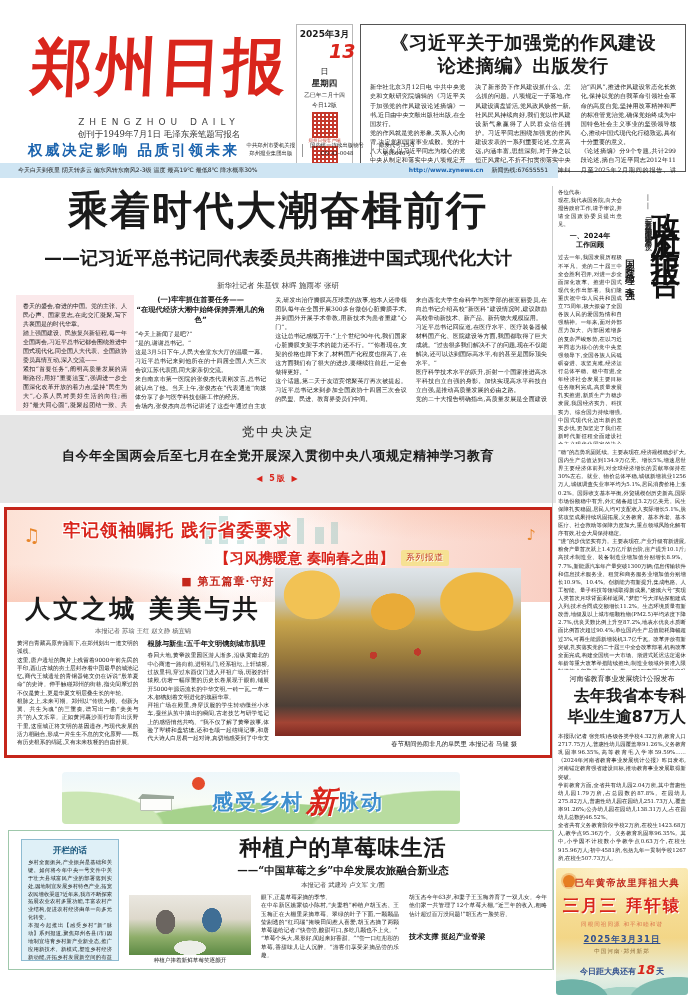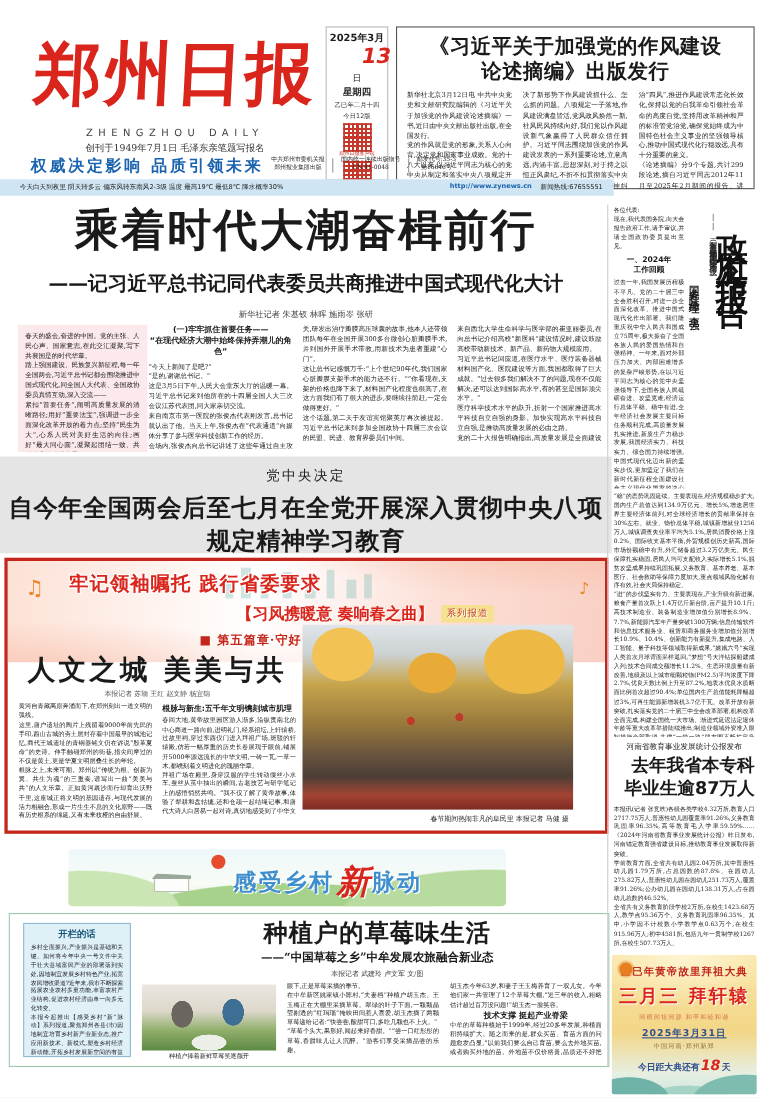--- a/index.html
+++ b/index.html
@@ -46,21 +46,21 @@
   .lead-sub{left:0;top:246px;width:556px;text-align:center;font-size:18px;font-weight:bold;}
   .lead-by{left:0;top:281px;width:556px;text-align:center;font-size:7.5px;color:#444;}
   .lead-cols{left:16px;top:295px;width:531px;height:116px;display:flex;gap:1px;overflow:hidden;}
   .lc1{width:118px;background:#fbe9eb;padding:6px 7px;box-sizing:border-box;font-size:6px;line-height:1.5;overflow:hidden;}
   .lead-flow{flex:1;column-count:3;column-gap:9px;font-size:6px;line-height:1.5;overflow:hidden;}
   .chead{display:block;font-weight:bold;font-size:7.3px;text-align:center;margin-bottom:3px;line-height:1.4;}
 
   
   .party-banner{left:0;top:415px;width:556px;height:88px;background:#e5e5e5;text-align:center;padding-top:9px;box-sizing:border-box;}
   .pb-kicker{font-size:12.5px;letter-spacing:2px;}
-  .pb-hl{font-size:22px;font-weight:bold;margin-top:6px;letter-spacing:0.5px;}
+  .pb-hl{font-size:13px;font-weight:bold;margin-top:6px;letter-spacing:0.5px;}
   .pb-ref{margin-top:8px;color:#d9251c;font-size:8px;font-weight:bold;letter-spacing:2px;}
 
   
   .red-box{left:4px;top:507px;width:549px;height:251px;border:3px solid #c5261b;background:#fff;box-sizing:border-box;overflow:hidden;}
   .wave-bg{position:absolute;left:0;top:0;width:100%;height:92px;
     background:
       radial-gradient(90% 130% at 8% 130%, rgba(243,148,118,.5), transparent 55%),
       radial-gradient(80% 100% at 88% -20%, rgba(247,178,150,.55), transparent 55%),
       linear-gradient(100deg, rgba(251,205,185,.6), rgba(255,255,255,0) 42%, rgba(248,185,165,.45) 72%, rgba(240,135,105,.4));}
   .skyline{position:absolute;left:190px;top:2px;width:150px;height:32px;opacity:.35;
@@ -129,21 +129,21 @@
       radial-gradient(26px 12px at 50% 88%, #eceee8 0 60%, rgba(0,0,0,0) 62%),
       radial-gradient(4px 4px at 44% 84%, #cc2222 0 60%, rgba(0,0,0,0) 62%),
       radial-gradient(4px 4px at 52% 82%, #d03030 0 60%, rgba(0,0,0,0) 62%),
       radial-gradient(4px 4px at 58% 86%, #cc2222 0 60%, rgba(0,0,0,0) 62%),
       radial-gradient(16px 20px at 30% 45%, #6b6560 0 60%, rgba(0,0,0,0) 62%),
       radial-gradient(16px 20px at 68% 42%, #3f6e95 0 60%, rgba(0,0,0,0) 62%),
       linear-gradient(180deg,#eae7e0 0%,#ddd8cb 40%,#8fae6a 70%,#5d8a44 100%);}
   .st-caption{position:absolute;left:112px;top:126px;width:138px;text-align:center;font-size:5.6px;color:#222;}
   .st-flow{position:absolute;left:252px;top:62px;width:286px;height:70px;column-count:2;column-gap:10px;
            font-size:5.7px;line-height:1.45;overflow:hidden;}
-  .st-sechead{display:block;font-weight:bold;font-size:7.4px;text-align:center;margin:0 0;}
+  .st-sechead{display:block;font-weight:bold;font-size:7.4px;margin:14px 0;}
 
   
   .main-divider{left:552px;top:186px;height:784px;width:0;border-left:1px solid #ccc;}
   .gov-intro{left:558px;top:188px;width:64px;height:256px;font-size:5.4px;line-height:1.5;overflow:hidden;}
   .gov-greeting{display:block;}
   .gov-sec1{display:block;text-align:center;font-weight:bold;font-size:7px;margin:3px 0;line-height:1.35;}
   .gov-title-block{left:624px;top:190px;width:62px;height:254px;}
   .gt-main{position:absolute;right:0;top:0;height:254px;writing-mode:vertical-rl;font-size:29px;font-weight:bold;
            letter-spacing:11px;color:#111;}
   .gt-sub{position:absolute;right:33px;top:4px;height:246px;writing-mode:vertical-rl;font-size:7.3px;letter-spacing:1px;color:#222;}

